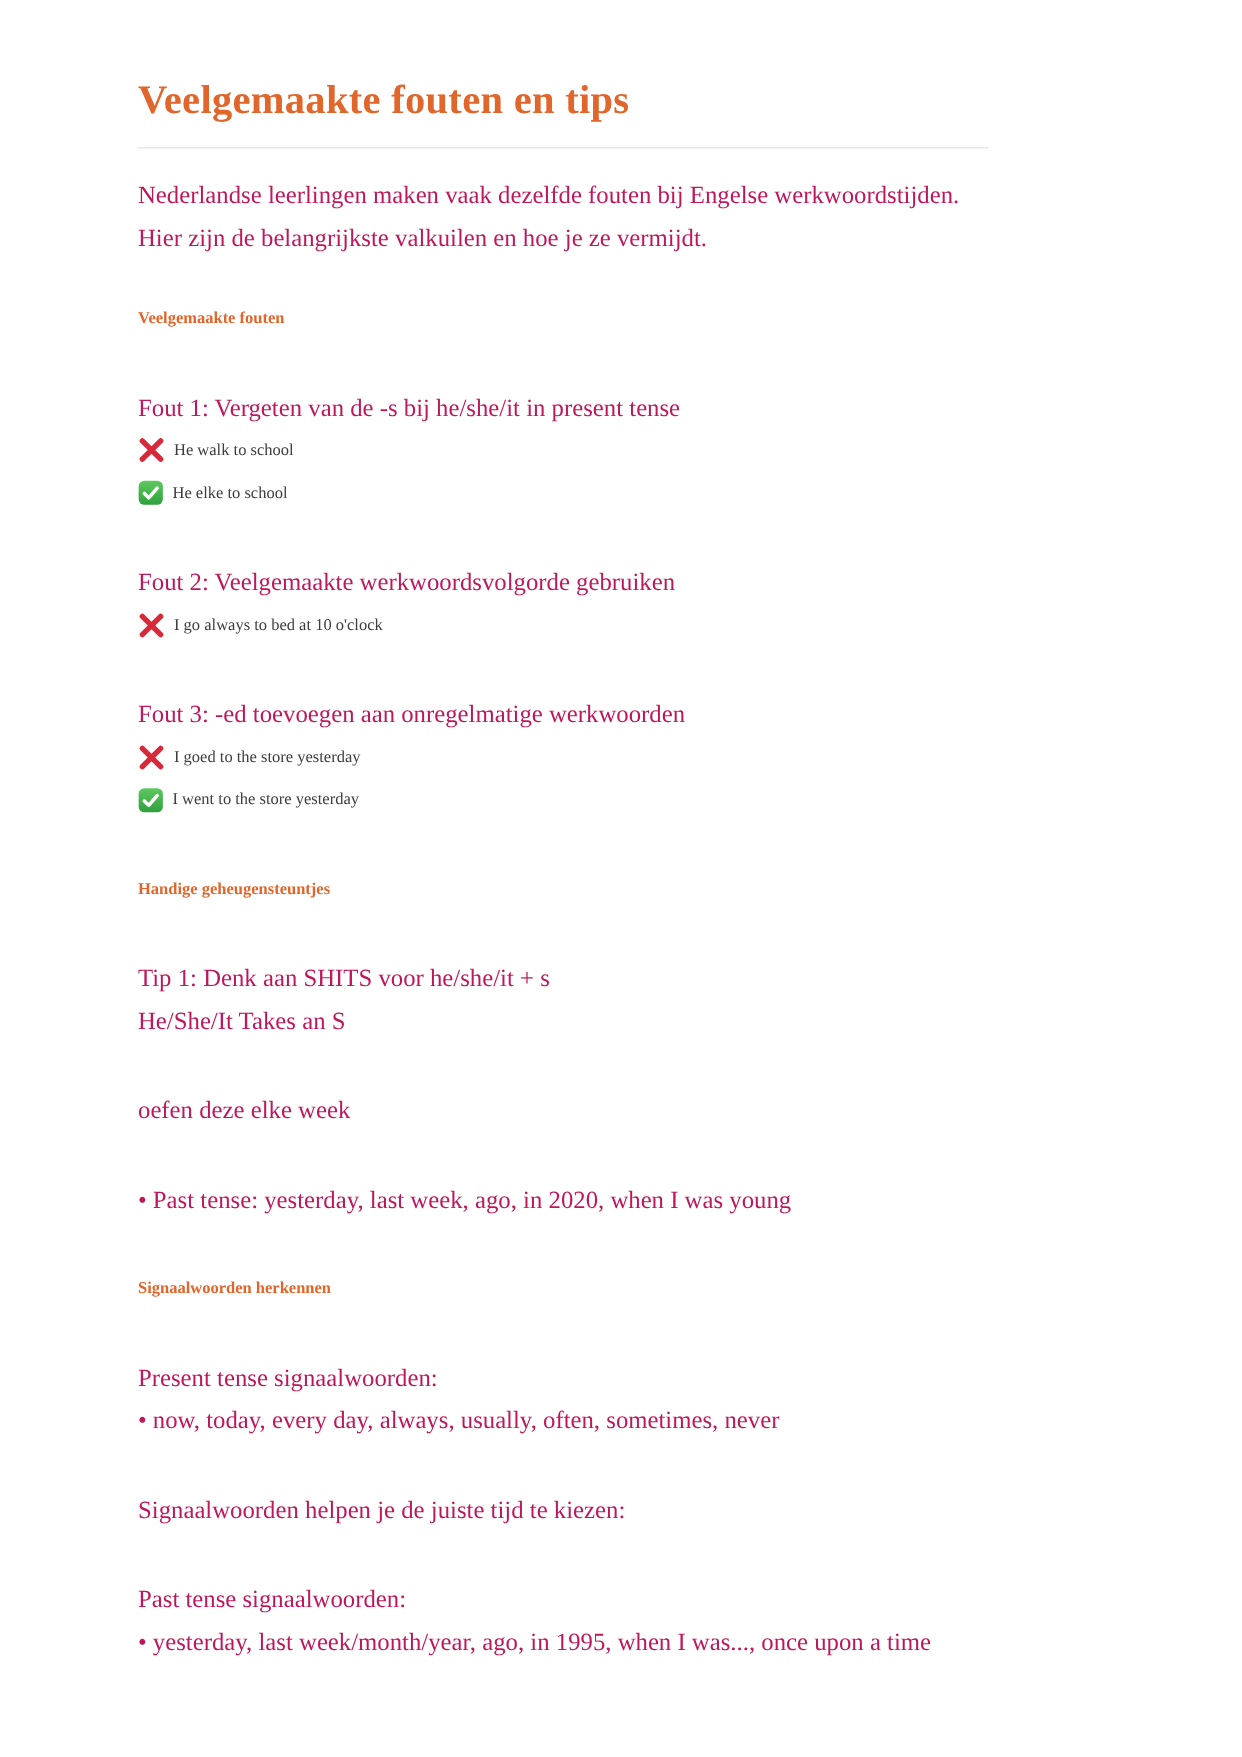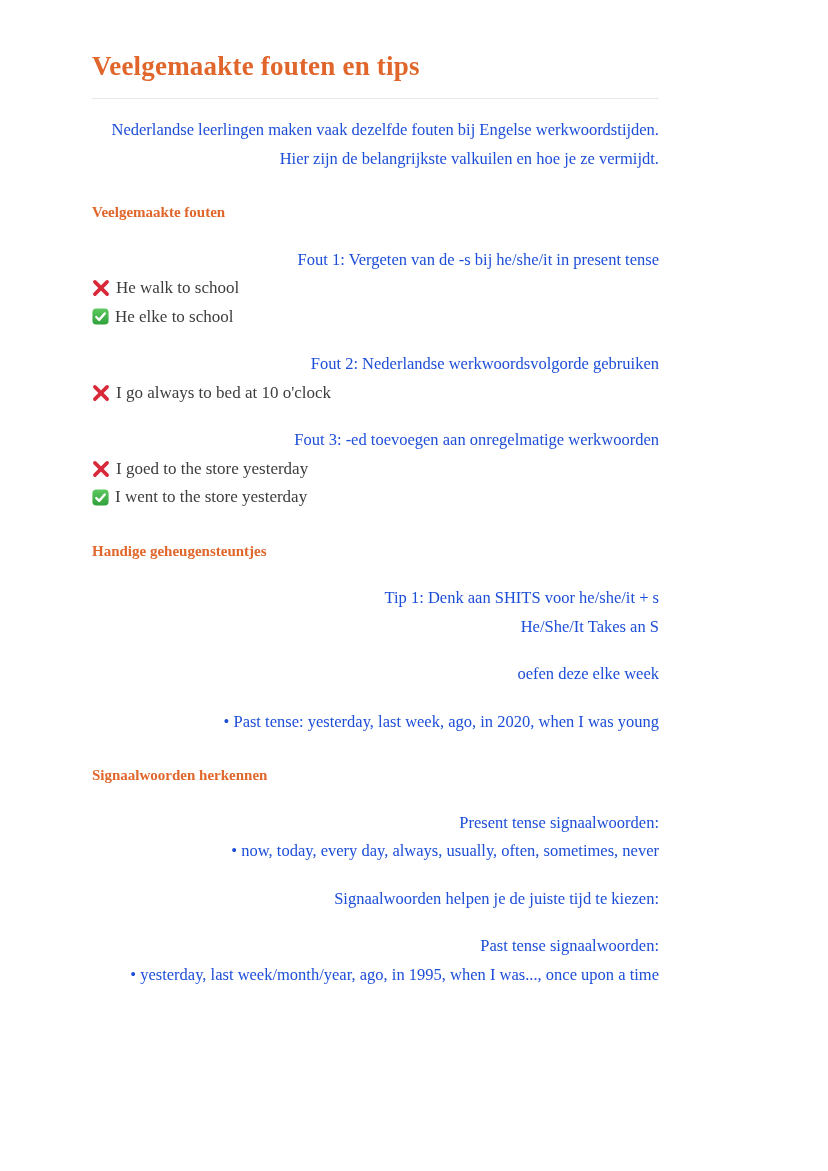--- a/index.html
+++ b/index.html
@@ -25,36 +25,35 @@
     color: #e0662b;
     letter-spacing: 0.2px;
     padding-bottom: 13px;
     border-bottom: 1px solid #e8e8e8;
   }
   .intro { margin-top: 17px; }
   .line {
     display: block;
     font-size: 16.5px;
     line-height: 28.5px;
-    color: #1d4ed8;
-    text-align: right;
+    color: #be185d;
   }
   h3.section-heading {
-    font-size: 15px;
+    font-size: 11px;
     line-height: 28.5px;
     font-weight: bold;
     color: #e0662b;
     margin: 25px 0 17px 0;
   }
-  .block { margin: 19px 0; }
+  .block { margin: 31px 0; }
   .example-line {
     display: flex;
     align-items: center;
     gap: 6px;
-    font-size: 17px;
+    font-size: 11px;
     line-height: 28.5px;
     color: #3d3d3d;
   }
   .icon {
     display: inline-flex;
     align-items: center;
     justify-content: center;
     flex: 0 0 auto;
   }
   .hidden-defs { position: absolute; width: 0; height: 0; overflow: hidden; }
@@ -97,21 +96,21 @@
         <svg width="17" height="17" viewBox="0 0 20 20">
             <rect x="0.5" y="0.5" width="19" height="19" rx="4.5" fill="url(#checkGrad)"></rect>
             <path d="M5 10.6 L8.4 14 L15 6.4" stroke="#ffffff" stroke-width="2.8" fill="none" stroke-linecap="round" stroke-linejoin="round"></path>
           </svg>
       </span>
       <span>He elke to school</span>
     </div>
   </div>
 
   <div class="block">
-    <span class="line">Fout 2: Nederlandse werkwoordsvolgorde gebruiken</span>
+    <span class="line">Fout 2: Veelgemaakte werkwoordsvolgorde gebruiken</span>
     <div class="example-line">
       <span class="icon">
         <svg width="18" height="18" viewBox="0 0 20 20">
             <path d="M3.2 3.2 L16.8 16.8 M16.8 3.2 L3.2 16.8" stroke="#d8293a" stroke-width="4" stroke-linecap="round"></path>
           </svg>
       </span>
       <span>I go always to bed at 10 o'clock</span>
     </div>
   </div>
 

